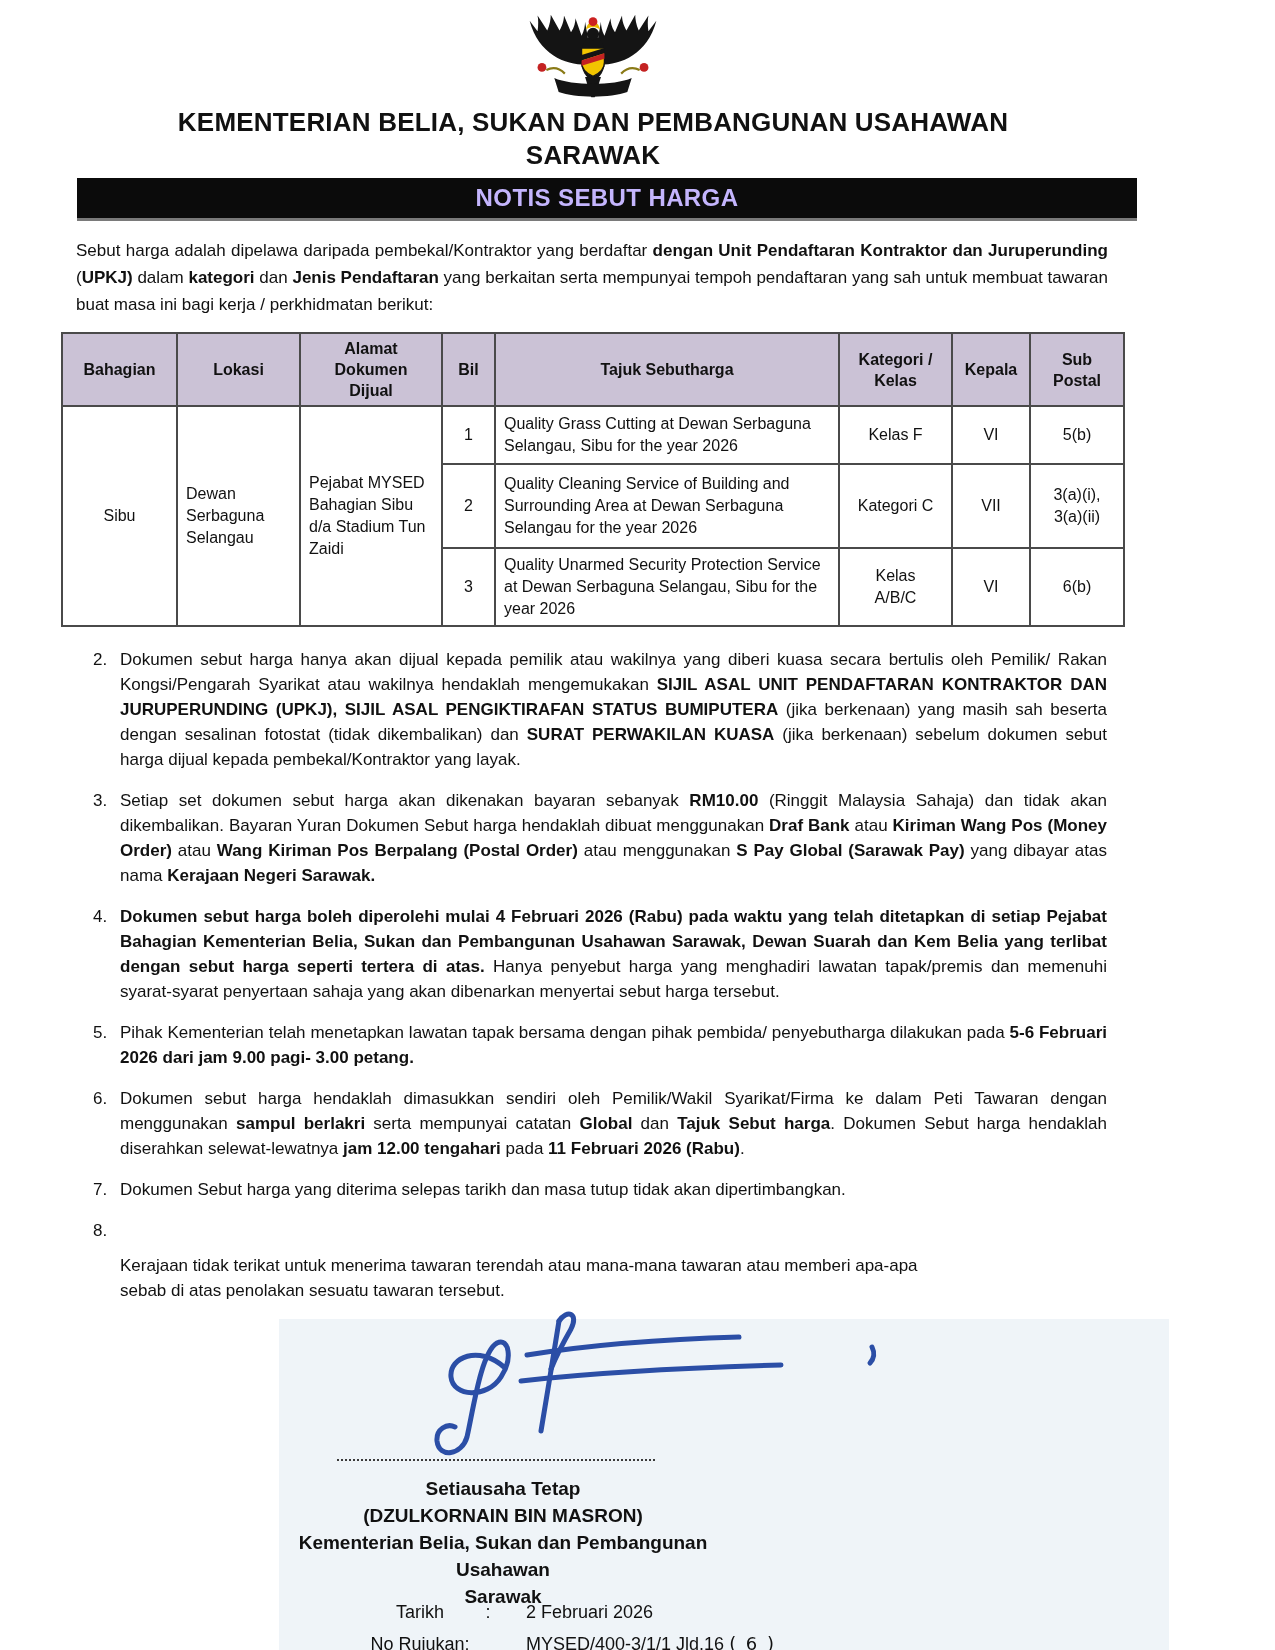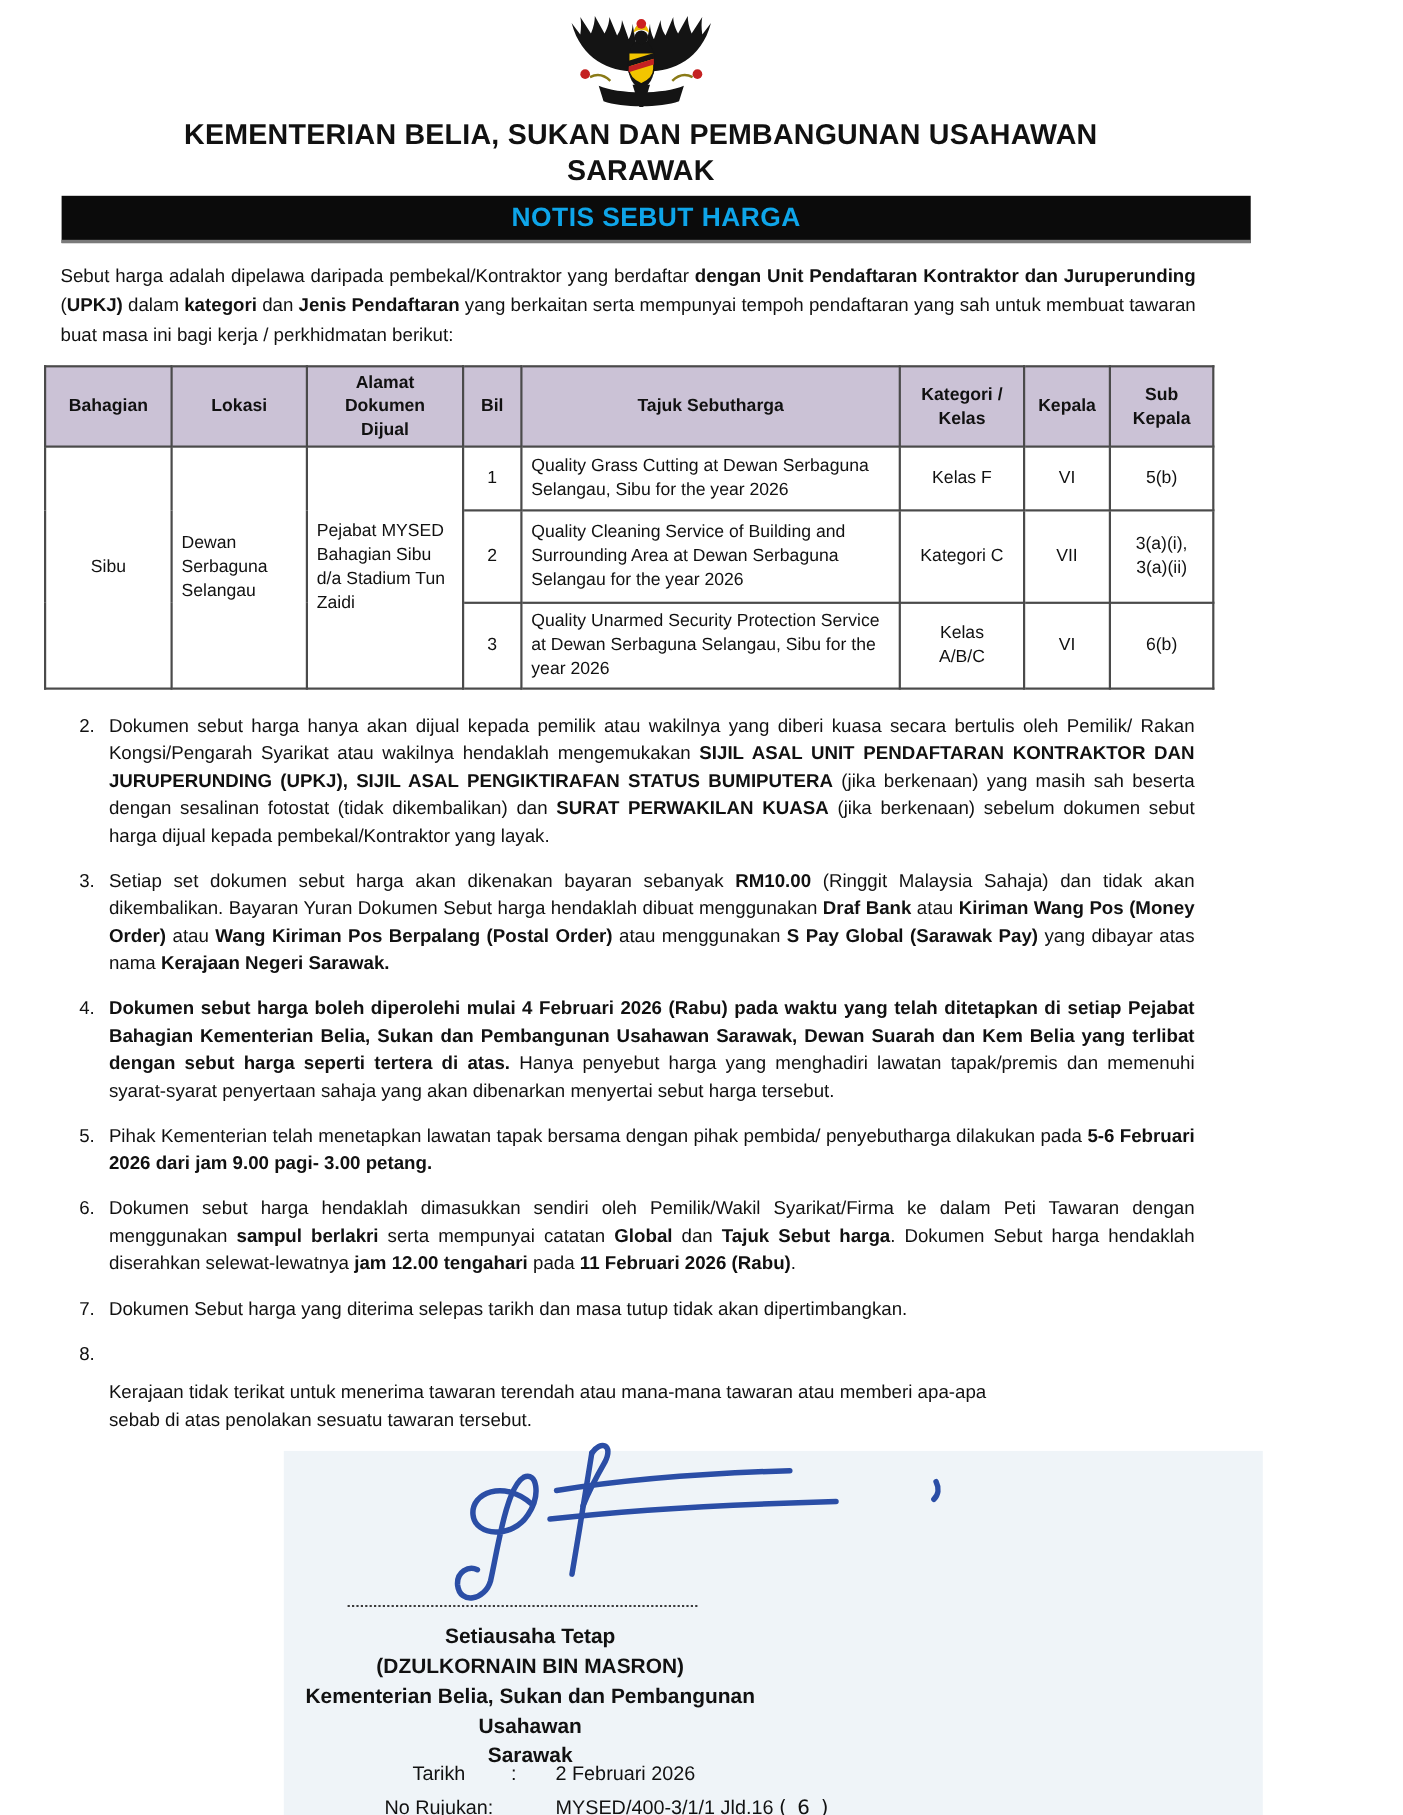--- a/index.html
+++ b/index.html
@@ -1,26 +1,26 @@
 <!DOCTYPE html>
 <html><head>
 <meta charset="utf-8">
 <style>
   html,body{margin:0;padding:0;background:#ffffff;}
   body{width:1275px;height:1650px;overflow:hidden;font-family:"Liberation Sans",sans-serif;color:#111;}
-  .page{box-sizing:border-box;width:1275px;height:1650px;padding:12px 138px 0 28px;position:relative;}
+  .page{box-sizing:border-box;width:1275px;height:1650px;padding:12px 138px 0 49px;position:relative;}
 
   .crest-wrap{text-align:center;height:90px;}
   .crest-wrap svg{height:88px;}
 
   .title{font-weight:bold;font-size:26px;line-height:33px;text-align:center;margin-top:4px;letter-spacing:0.2px;}
 
   .banner{margin-top:6px;height:40px;background:#0b0b0b;border-bottom:3px solid #7a7a7a;
           display:flex;align-items:center;justify-content:center;
-          color:#0ea5e9;font-weight:bold;font-size:24px;letter-spacing:0.4px;margin-left:28px;}
+          color:#c4b5fd;font-weight:bold;font-size:24px;letter-spacing:0.4px;margin-left:28px;}
 
   .intro{margin:16px 0 0 27px;width:1032px;font-size:17px;line-height:27px;text-align:justify;}
 
   table.quote{border-collapse:collapse;margin:14px 0 0 12px;width:1062px;font-size:16px;table-layout:fixed;}
   table.quote th,table.quote td{border:2px solid #4a4a4a;padding:4px 8px;vertical-align:middle;}
   table.quote th{background:#cbc2d6;font-weight:bold;text-align:center;white-space:pre-line;line-height:21px;height:58px;}
   table.quote td{line-height:22px;background:#fff;}
   td.c{text-align:center;}
   td.pre{white-space:pre-line;}
   td.tajuk{text-align:left;padding-left:10px;padding-right:10px;}
@@ -107,21 +107,21 @@
           <th>Lokasi</th>
           <th>Alamat
 Dokumen
 Dijual</th>
           <th>Bil</th>
           <th>Tajuk Sebutharga</th>
           <th>Kategori /
 Kelas</th>
           <th>Kepala</th>
           <th>Sub
-Kepala</th>
+Postal</th>
         </tr>
       </thead>
     <tbody>
         <tr class="r1">
           <td class="c" rowspan="3">Sibu</td>
           <td class="left" rowspan="3">Dewan Serbaguna Selangau</td>
           <td class="left" rowspan="3">Pejabat MYSED Bahagian Sibu d/a Stadium Tun Zaidi</td>
           <td class="c">1</td>
           <td class="tajuk">Quality Grass Cutting at Dewan Serbaguna Selangau, Sibu for the year 2026</td>
           <td class="c pre">Kelas F</td>

